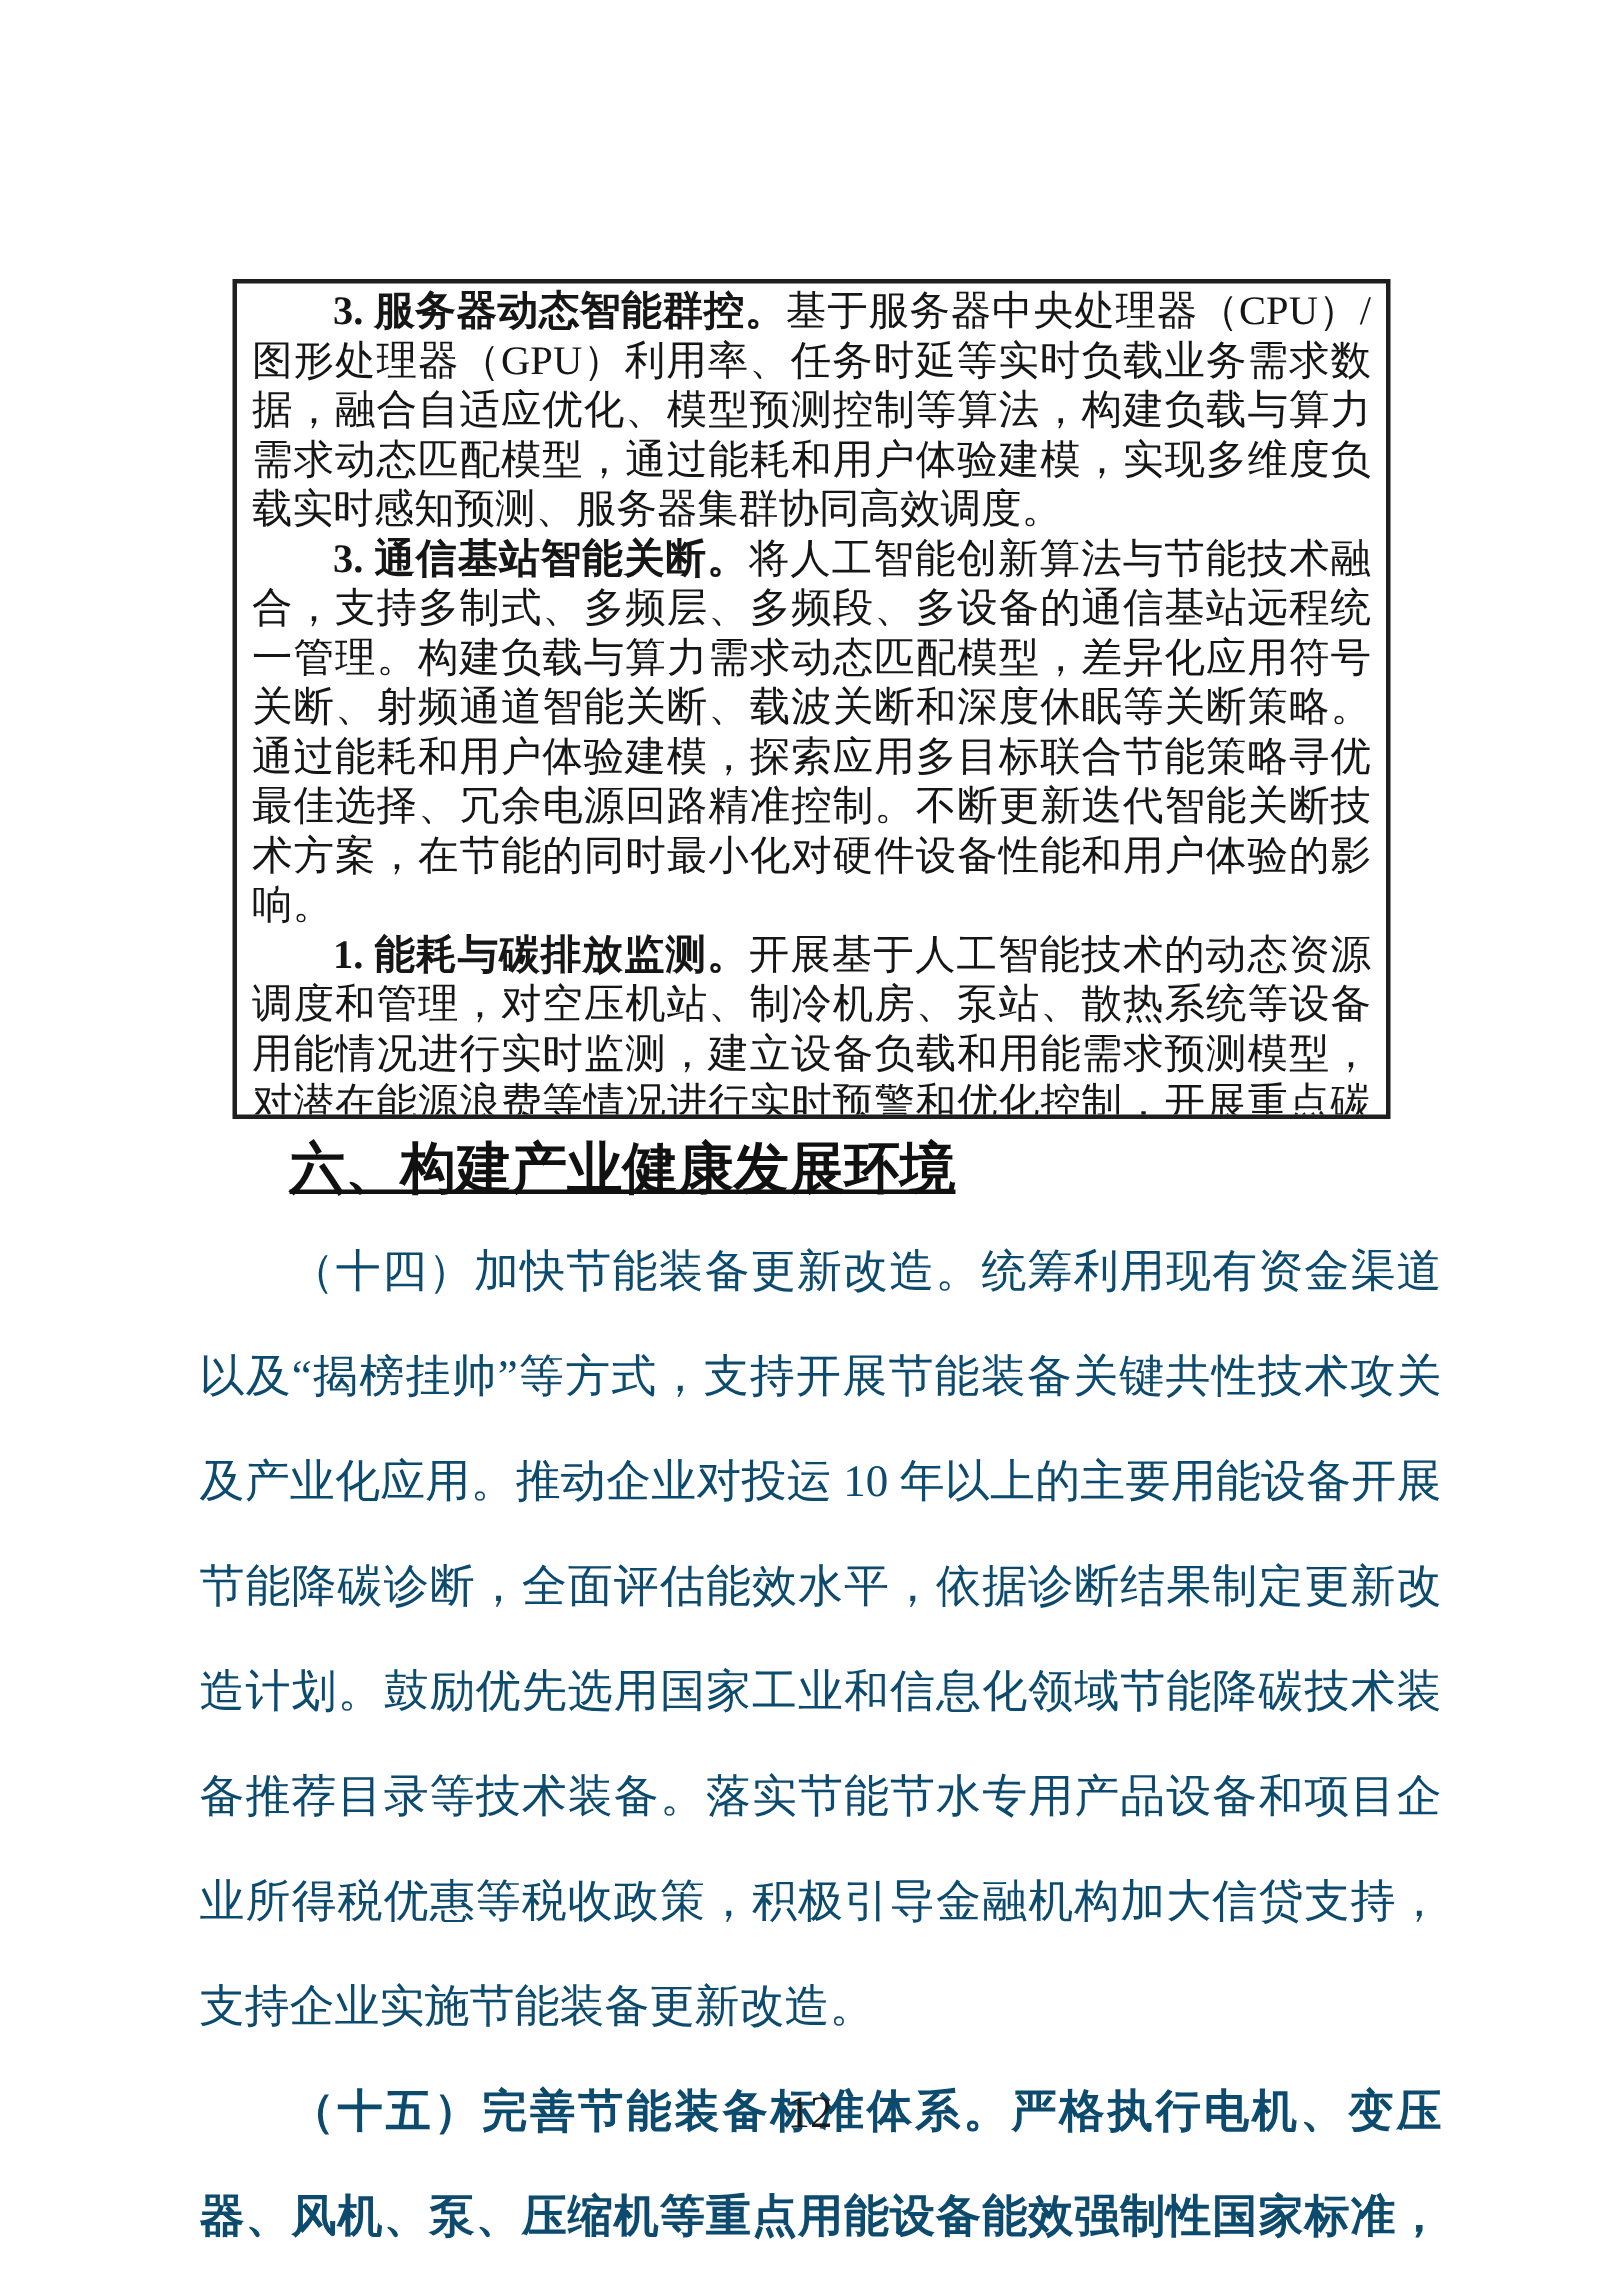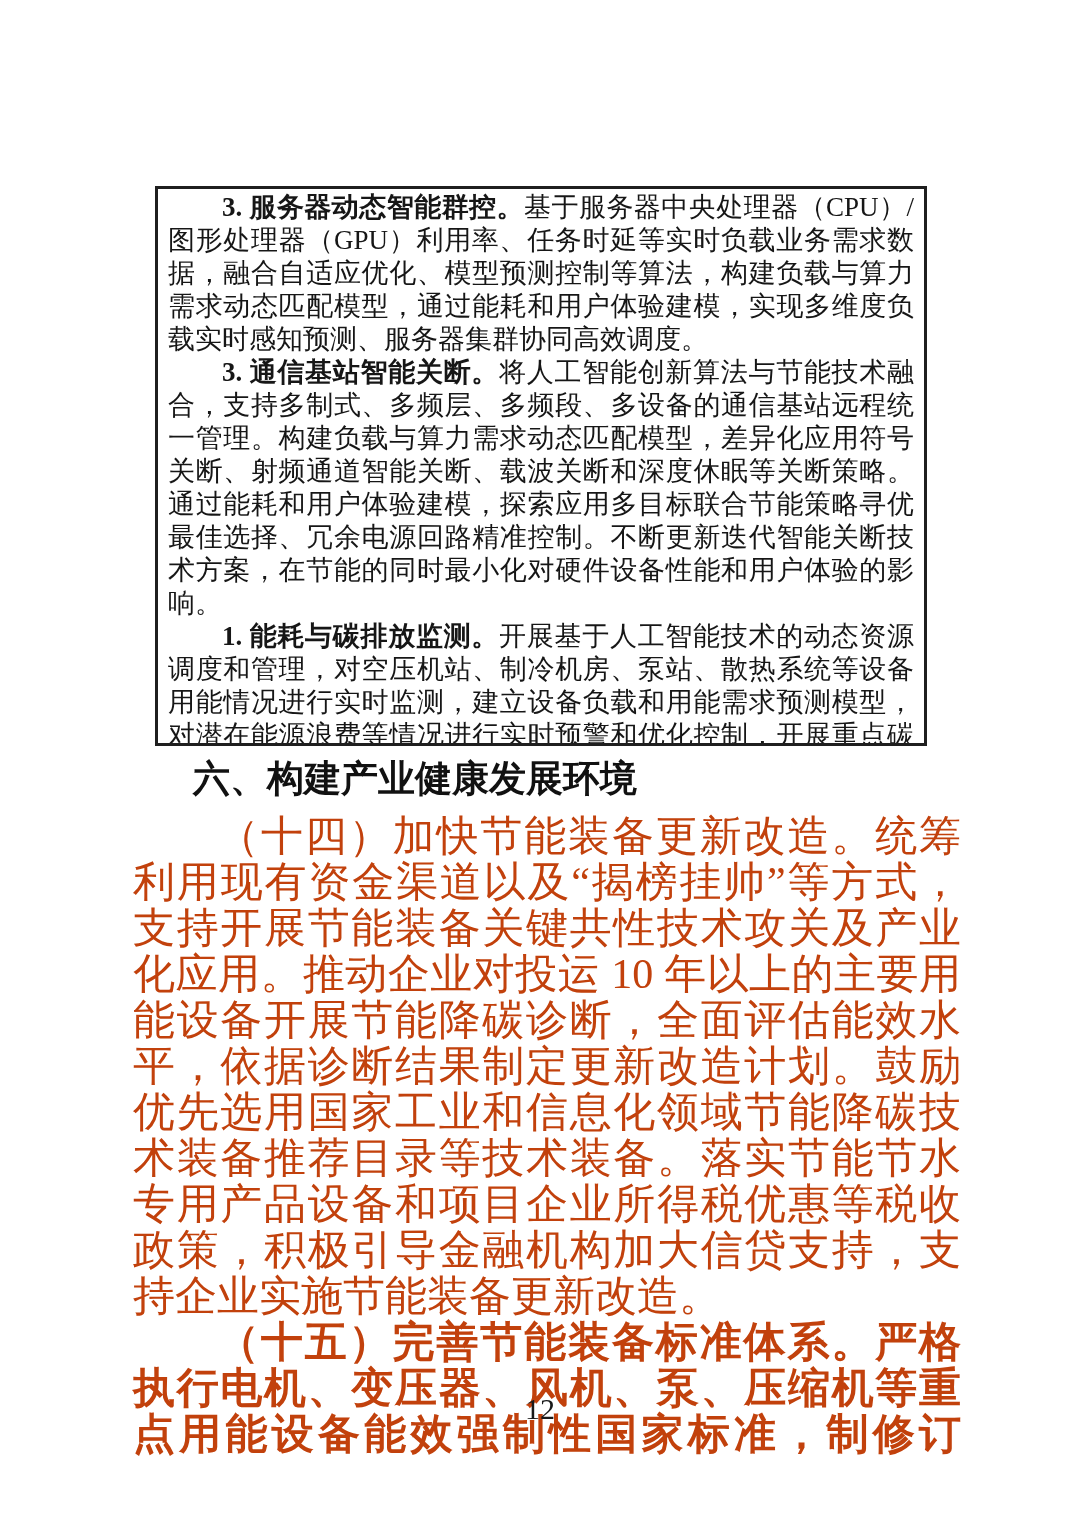--- a/index.html
+++ b/index.html
@@ -42,28 +42,29 @@
     width: 828px;
   }
   .section-heading {
     font-family: "Liberation Sans", "DejaVu Sans", sans-serif;
     font-weight: bold;
     font-size: 37px;
     line-height: 57px;
     padding-left: 60px;
     color: #111111;
     margin-bottom: 6px;
+    text-decoration: underline;
   }
   .body-para {
     font-family: "Liberation Serif", "DejaVu Serif", serif;
-    font-size: 42px;
-    line-height: 46px;
+    font-size: 30px;
+    line-height: 70px;
     text-align: justify;
     text-indent: 2em;
-    color: #c2410c;
+    color: #0c4a6e;
   }
   .body-para.justify-last {
     text-align-last: justify;
     font-weight: bold;
   }
   .page-number {
     position: absolute;
     top: 1392px;
     left: 0;
     width: 1080px;

